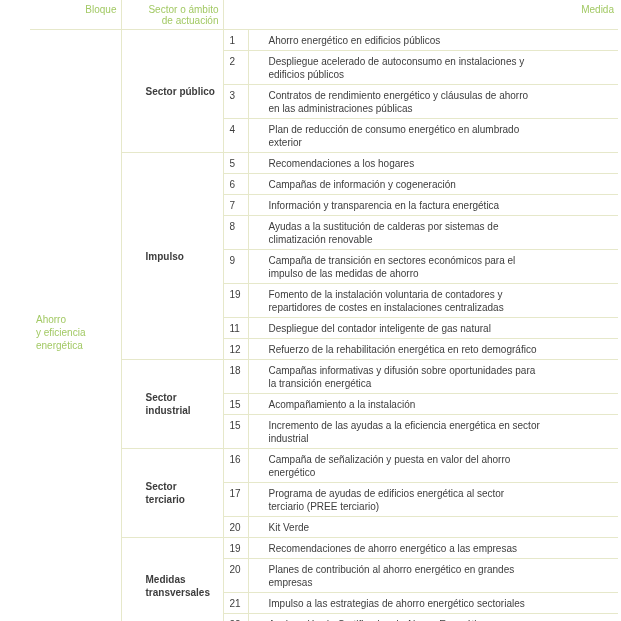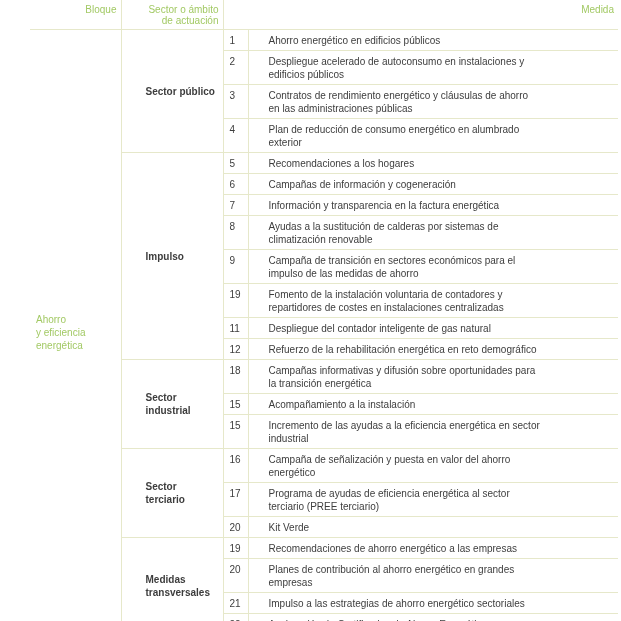--- a/index.html
+++ b/index.html
@@ -146,21 +146,21 @@
       </tr>
 
       <tr>
         <td class="sector" rowspan="3">Sector terciario</td>
         <td class="num">16</td>
         <td class="desc">Campaña de señalización y puesta en valor del ahorro
 energético</td>
       </tr>
       <tr>
         <td class="num">17</td>
-        <td class="desc">Programa de ayudas de eficiencia energética al sector
+        <td class="desc">Programa de ayudas de edificios energética al sector
 terciario (PREE terciario)</td>
       </tr>
       <tr>
         <td class="num">20</td>
         <td class="desc">Kit Verde</td>
       </tr>
 
       <tr>
         <td class="sector nb" rowspan="4">Medidas
 transversales</td>

